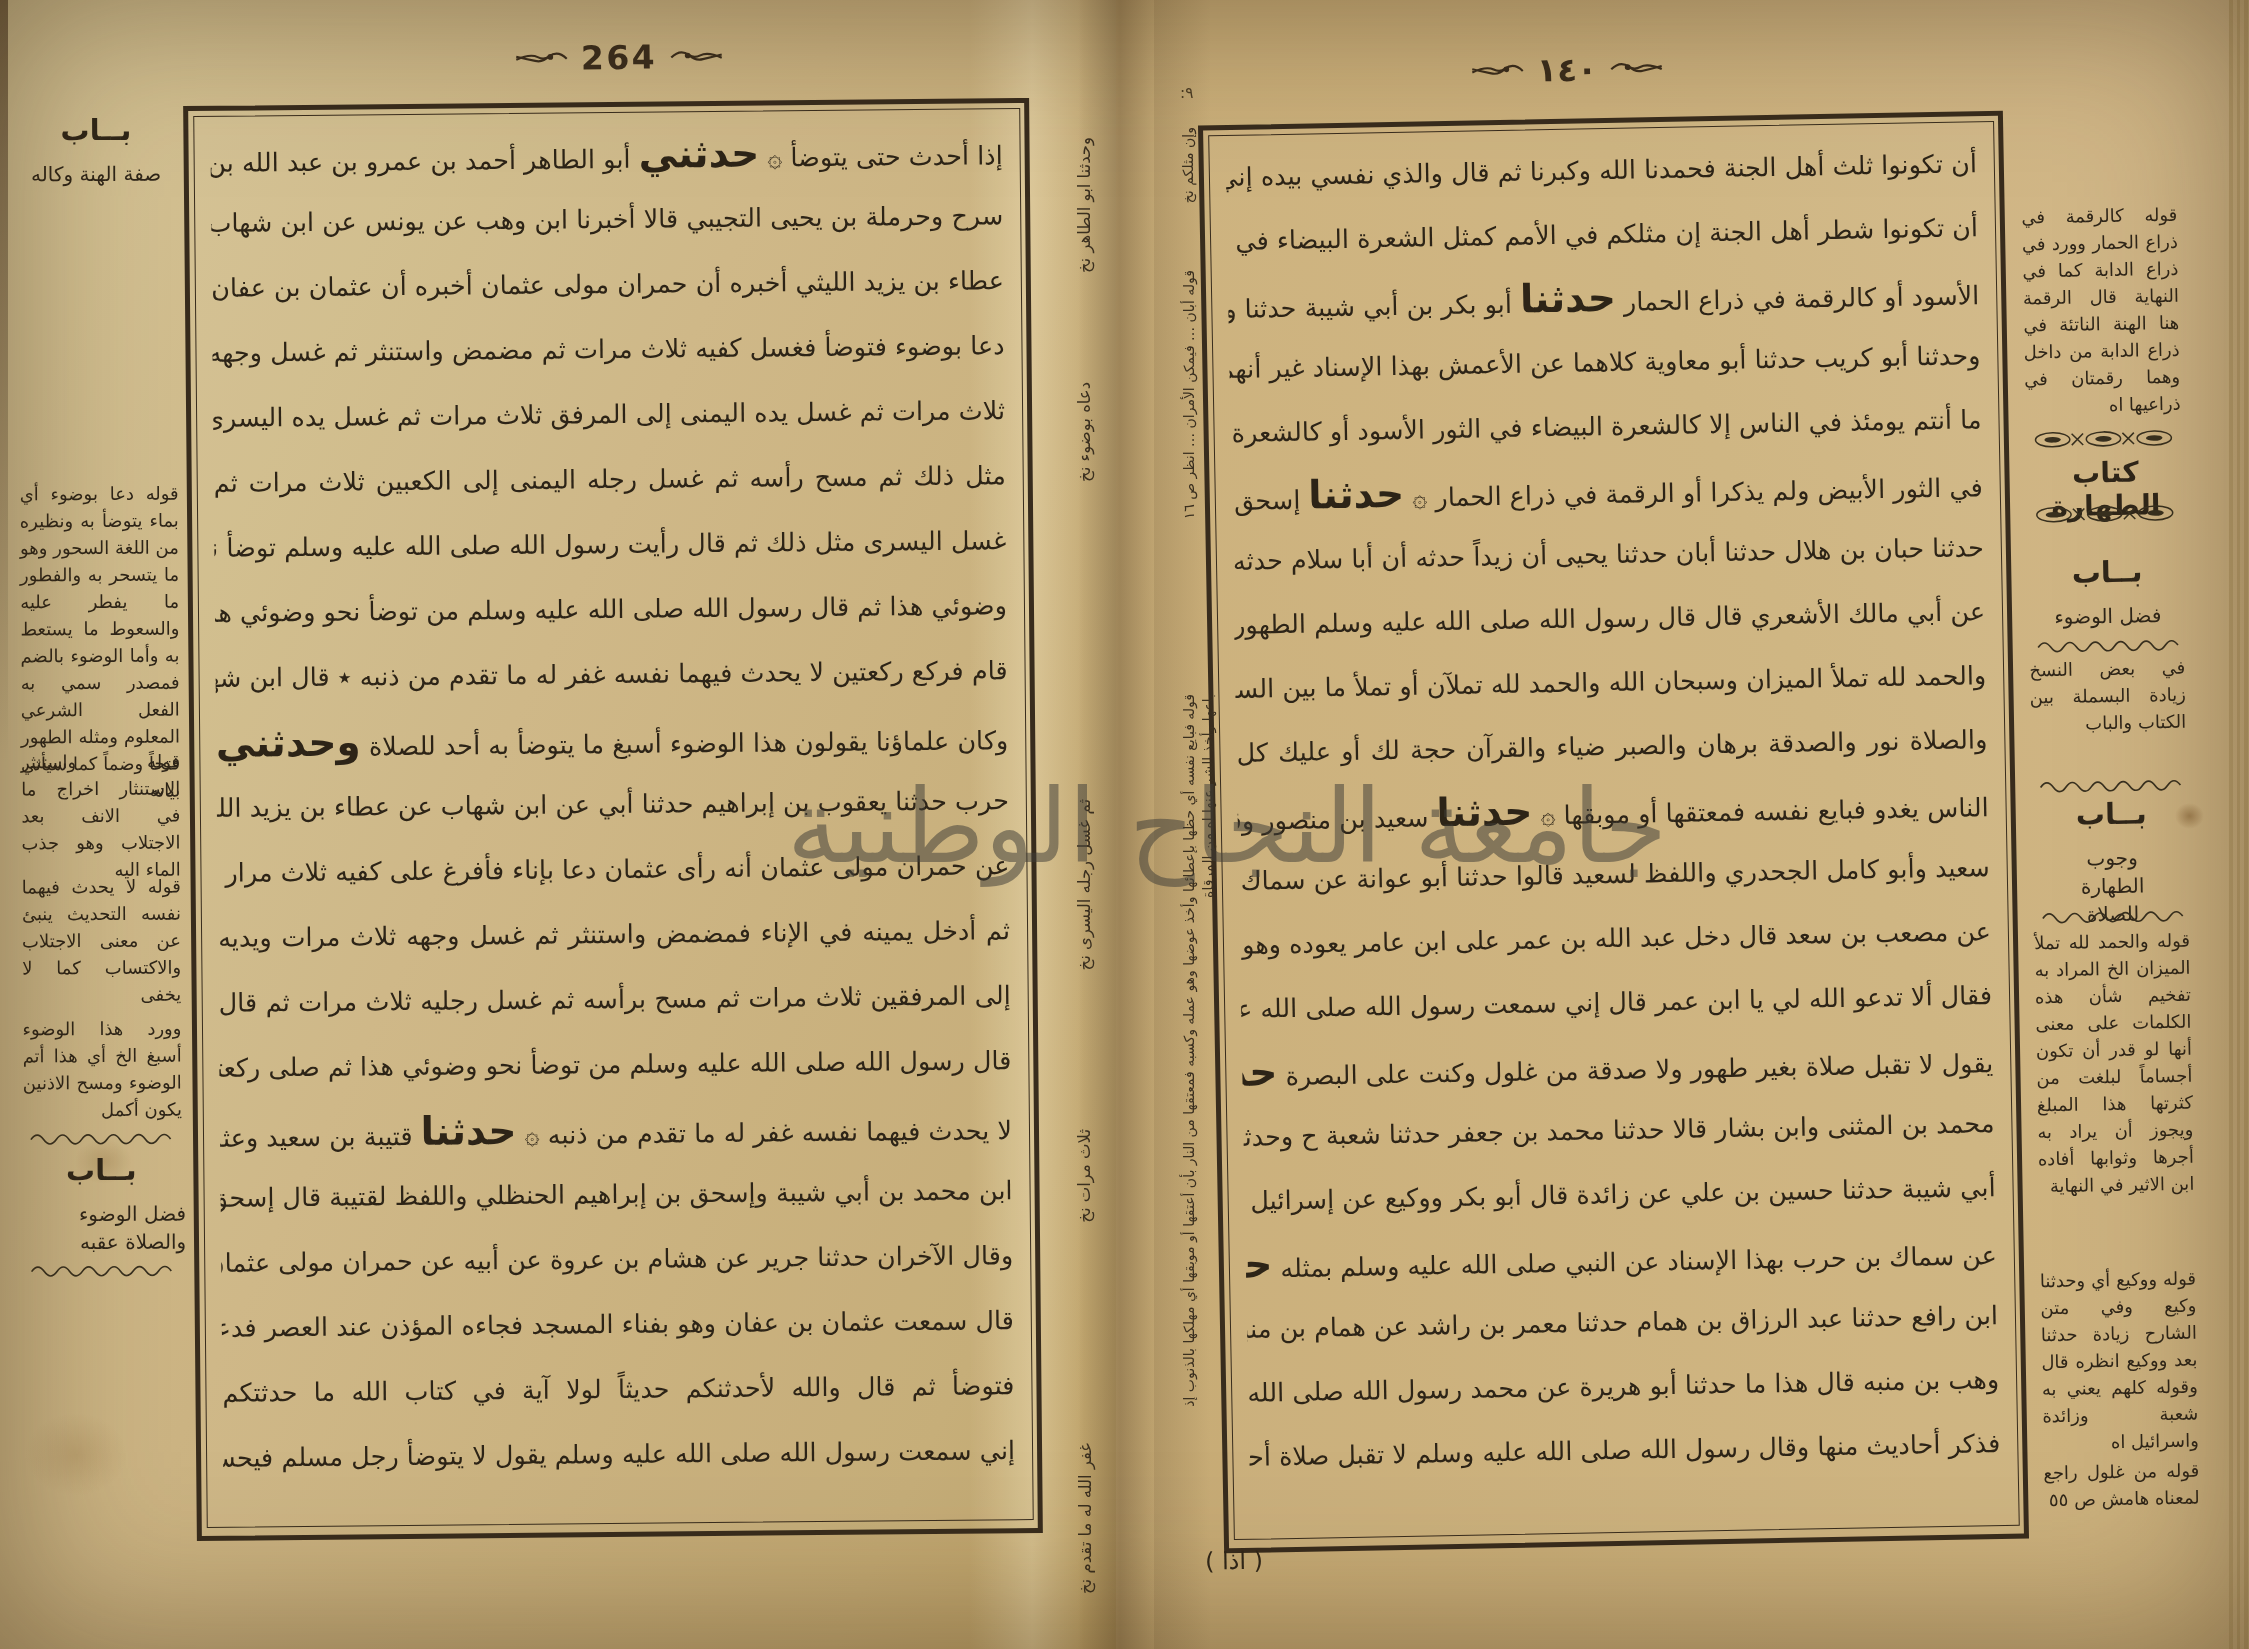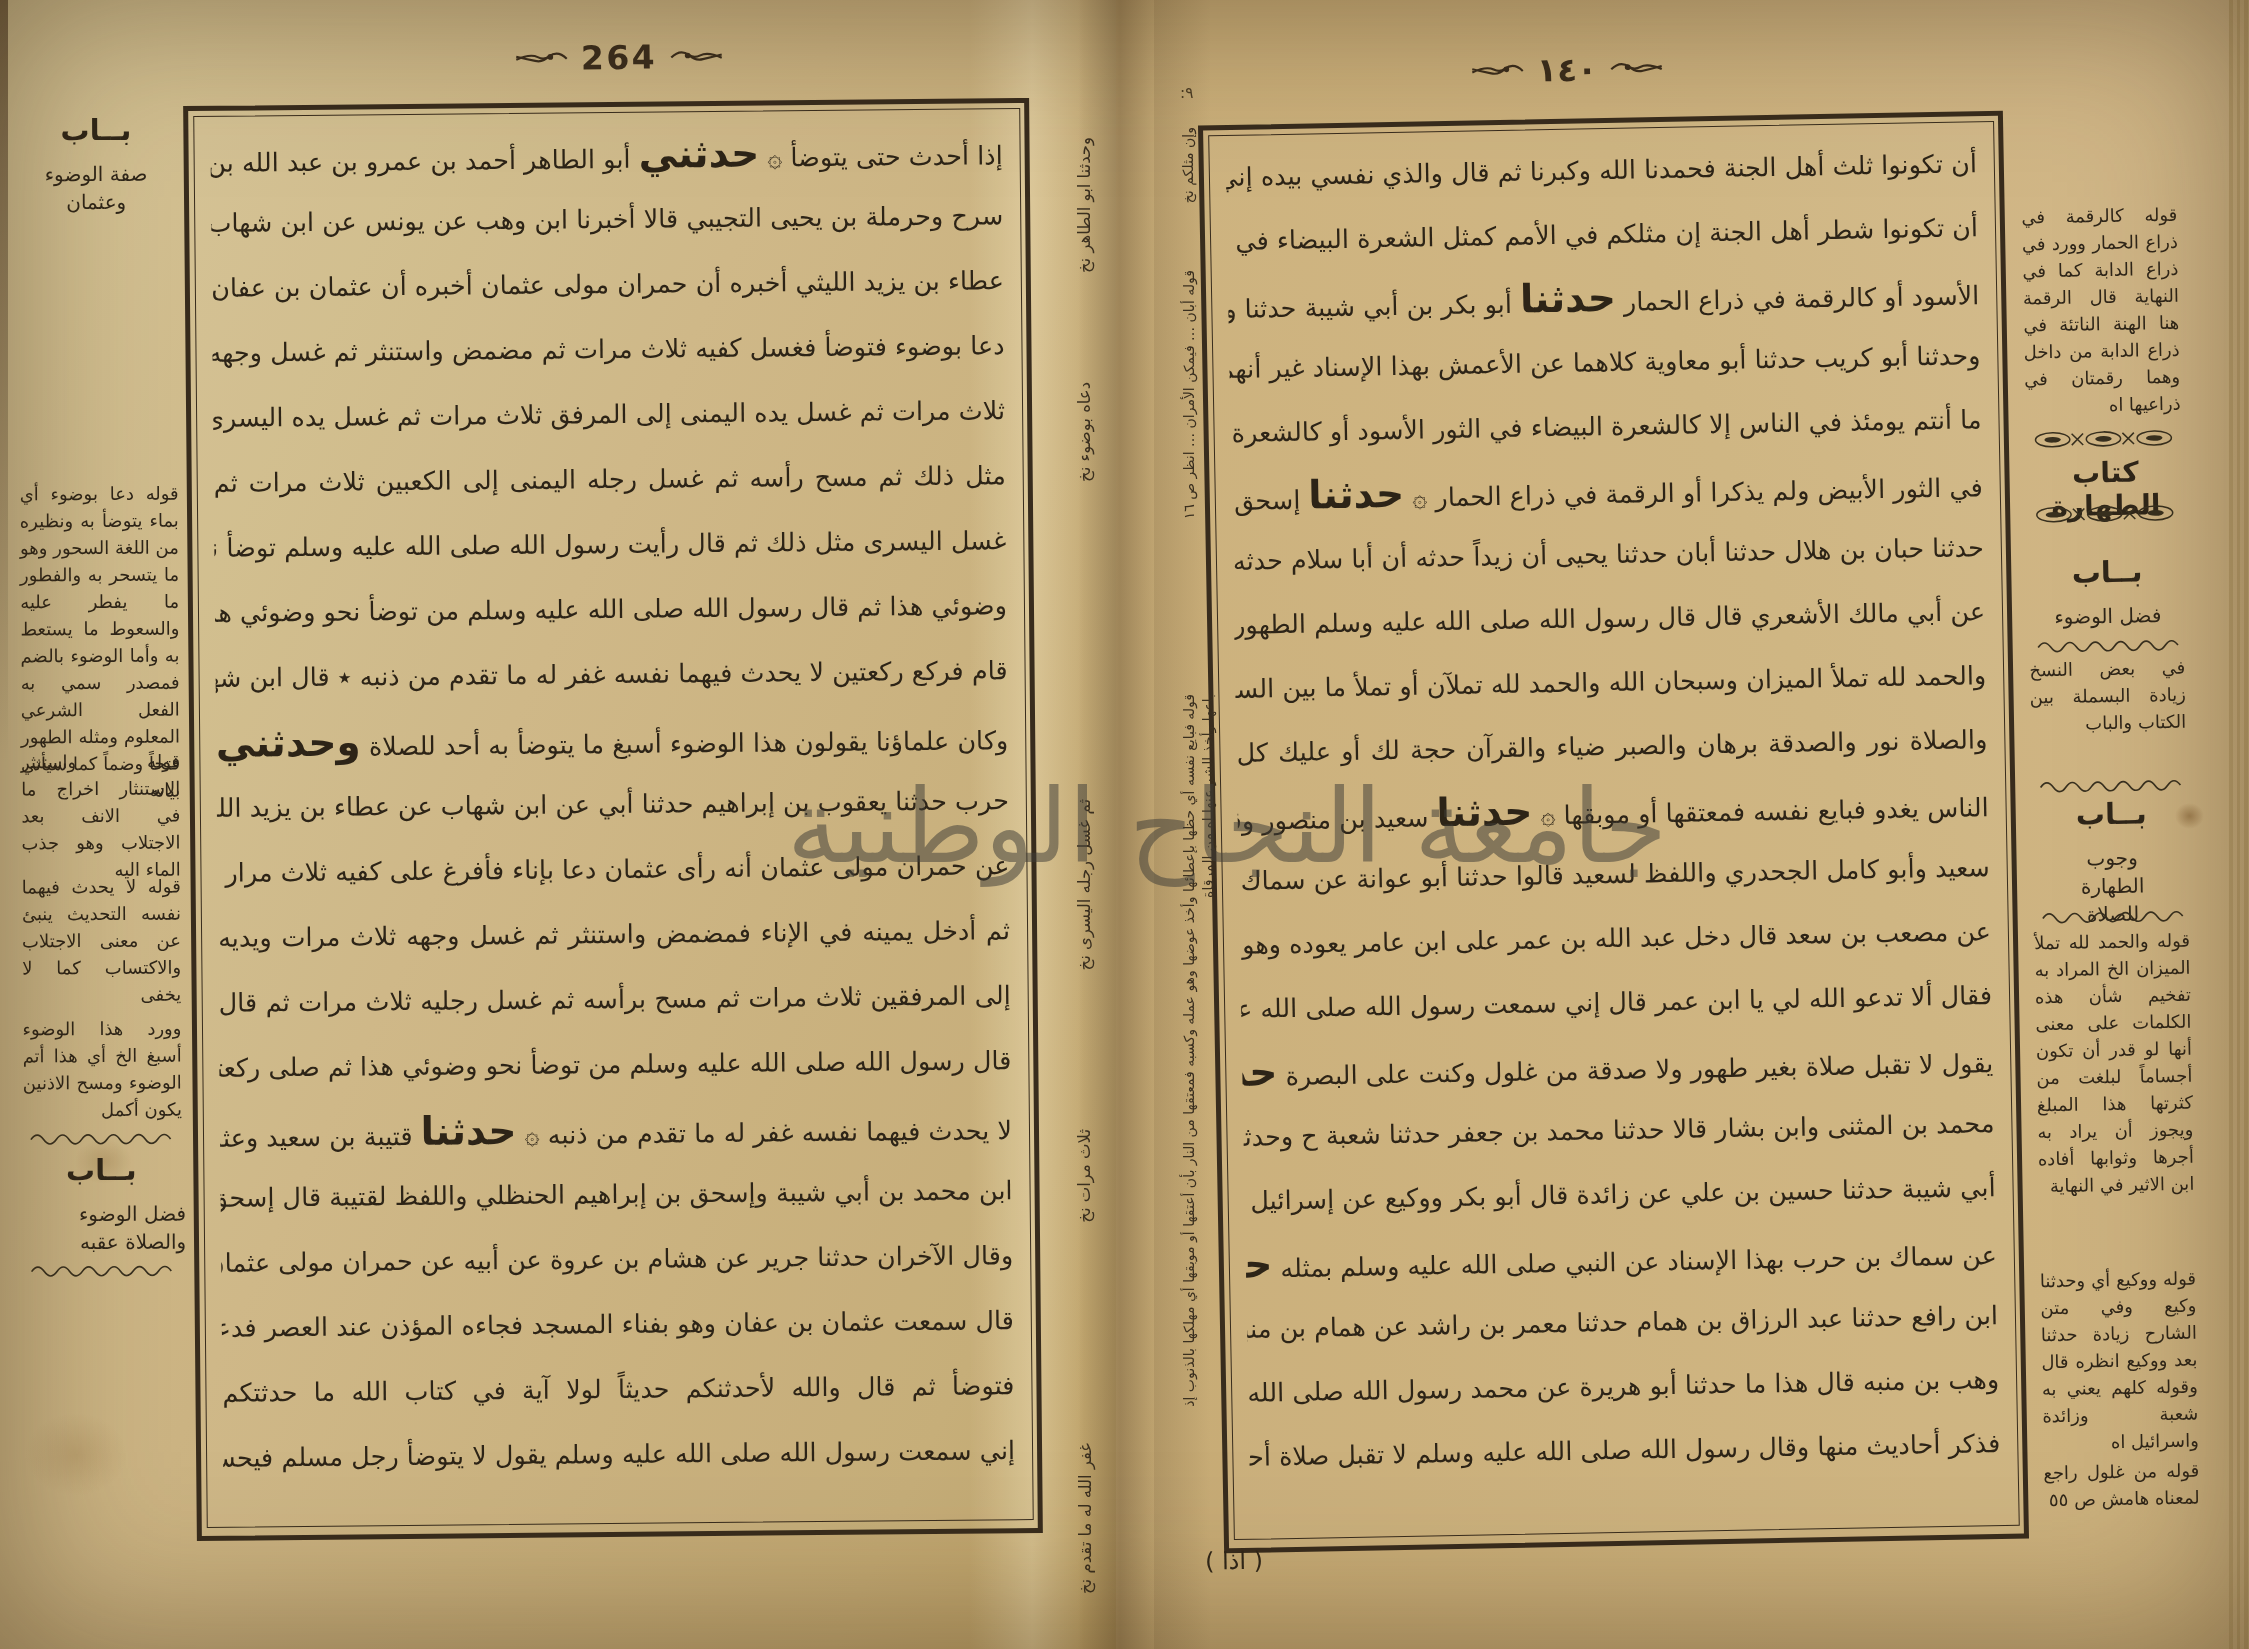--- a/index.html
+++ b/index.html
@@ -115,21 +115,21 @@
         <div class="tline"><span>ابن محمد بن أبي شيبة وإسحق بن إبراهيم الحنظلي واللفظ لقتيبة قال إسحق أخبرنا</span></div>
         <div class="tline"><span>وقال الآخران حدثنا جرير عن هشام بن عروة عن أبيه عن حمران مولى عثمان</span></div>
         <div class="tline"><span>قال سمعت عثمان بن عفان وهو بفناء المسجد فجاءه المؤذن عند العصر فدعا بوضوء</span></div>
         <div class="tline"><span>فتوضأ ثم قال والله لأحدثنكم حديثاً لولا آية في كتاب الله ما حدثتكم</span></div>
         <div class="tline"><span>إني سمعت رسول الله صلى الله عليه وسلم يقول لا يتوضأ رجل مسلم فيحسن</span></div>
       </div>
   </div>
 
   <div class="abs margincol" style="left:16px;top:0;width:169px;height:1649px;transform:rotate(-0.3deg);">
     <div class="abs mhead" style="left:0;top:113px;width:169px;">بــاب</div>
-    <div class="abs msub" style="left:0;top:160px;width:169px;">صفة الوضوء وعثمان</div>
+    <div class="abs msub" style="left:0;top:160px;width:169px;">صفة الهنة وكاله</div>
     <div class="abs mnote" style="left:6.4px;top:480px;width:159px;">قوله دعا بوضوء أي بماء يتوضأ به ونظيره من اللغة السحور وهو ما يتسحر به والفطور ما يفطر عليه والسعوط ما يستعط به وأما الوضوء بالضم فمصدر سمي به الفعل الشرعي المعلوم ومثله الطهور فتحاً وضماً كما سيأتي بيانه</div>
     <div class="abs mnote" style="left:6.4px;top:748px;width:159px;">قوله واستنثر الاستنثار اخراج ما في الانف بعد الاجتلاب وهو جذب الماء اليه</div>
     <div class="abs mnote" style="left:6.4px;top:873px;width:159px;">قوله لا يحدث فيهما نفسه التحديث ينبئ عن معنى الاجتلاب والاكتساب كما لا يخفى</div>
     <div class="abs mnote" style="left:6.4px;top:1015px;width:159px;">وورد هذا الوضوء أسبغ الخ أي هذا أتم الوضوء ومسح الاذنين يكون أكمل</div>
     <div class="abs orn" style="left:9.5px;top:1131px;width:153px;">
       <svg width="146" height="14" viewBox="0 0 230 22">
           <path d="M2 13 q10 -14 20 0 t20 0 t20 0 t20 0 t20 0 t20 0 t20 0 t20 0 t20 0 t20 0 t20 0" fill="none" stroke="#38301f" stroke-width="2.6"></path>
         </svg>
     </div>
     <div class="abs mhead" style="left:0;top:1153px;width:169px;">بــاب</div>

